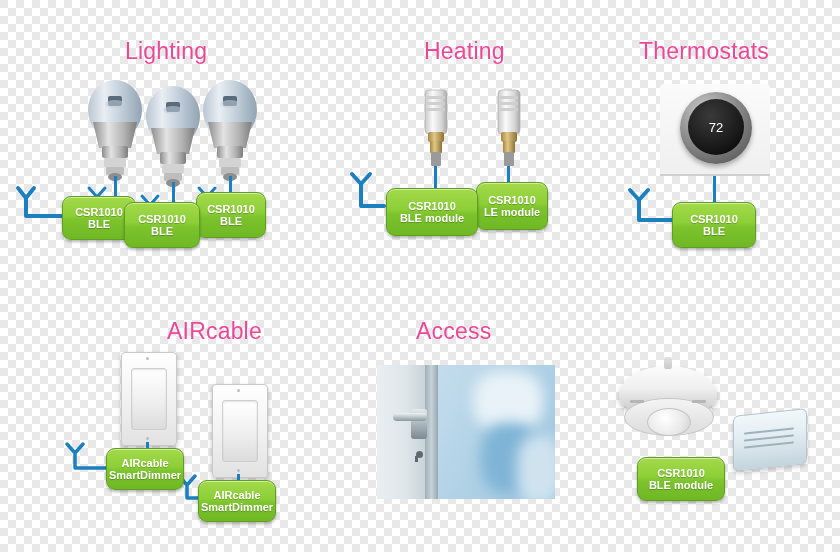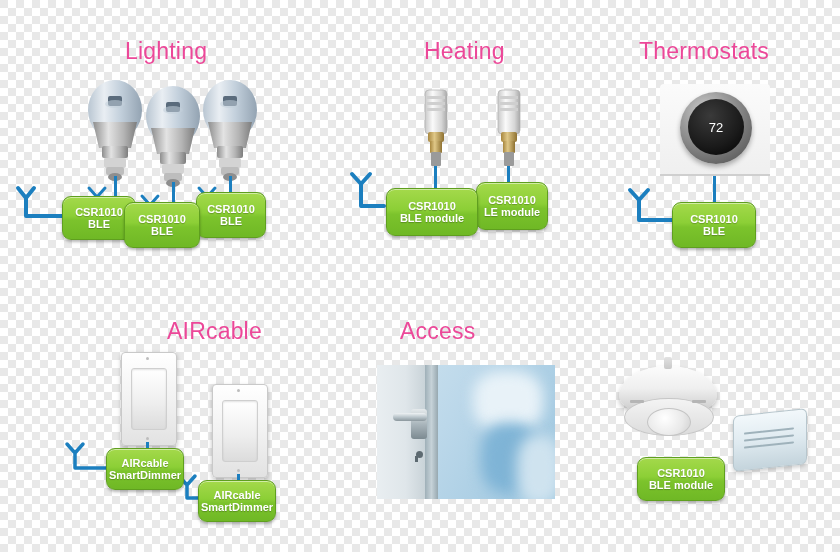--- a/index.html
+++ b/index.html
@@ -188,21 +188,21 @@
 </style>
 </head>
 <body>
 
 <div class="canvas">
 
   <div class="cat-title" style="left:125px; top:38px;">Lighting</div>
   <div class="cat-title" style="left:424px; top:38px;">Heating</div>
   <div class="cat-title" style="left:639px; top:38px;">Thermostats</div>
   <div class="cat-title" style="left:167px; top:318px;">AIRcable</div>
-  <div class="cat-title" style="left:400px; top:318px;">Access</div>
+  <div class="cat-title" style="left:416px; top:318px;">Access</div>
 
   <svg class="bulb" style="left:84px; top:78px;" width="62" height="110" viewBox="0 0 62 110">
     <defs>
       <linearGradient id="glass1" x1="0" y1="0" x2="1" y2="0">
         <stop offset="0%" stop-color="#b9c6d2"></stop>
           <stop offset="30%" stop-color="#e9eef3"></stop>
         <stop offset="60%" stop-color="#c3d0dc"></stop>
           <stop offset="100%" stop-color="#93a3b2"></stop>
       </linearGradient>
       <linearGradient id="base1" x1="0" y1="0" x2="1" y2="0">

